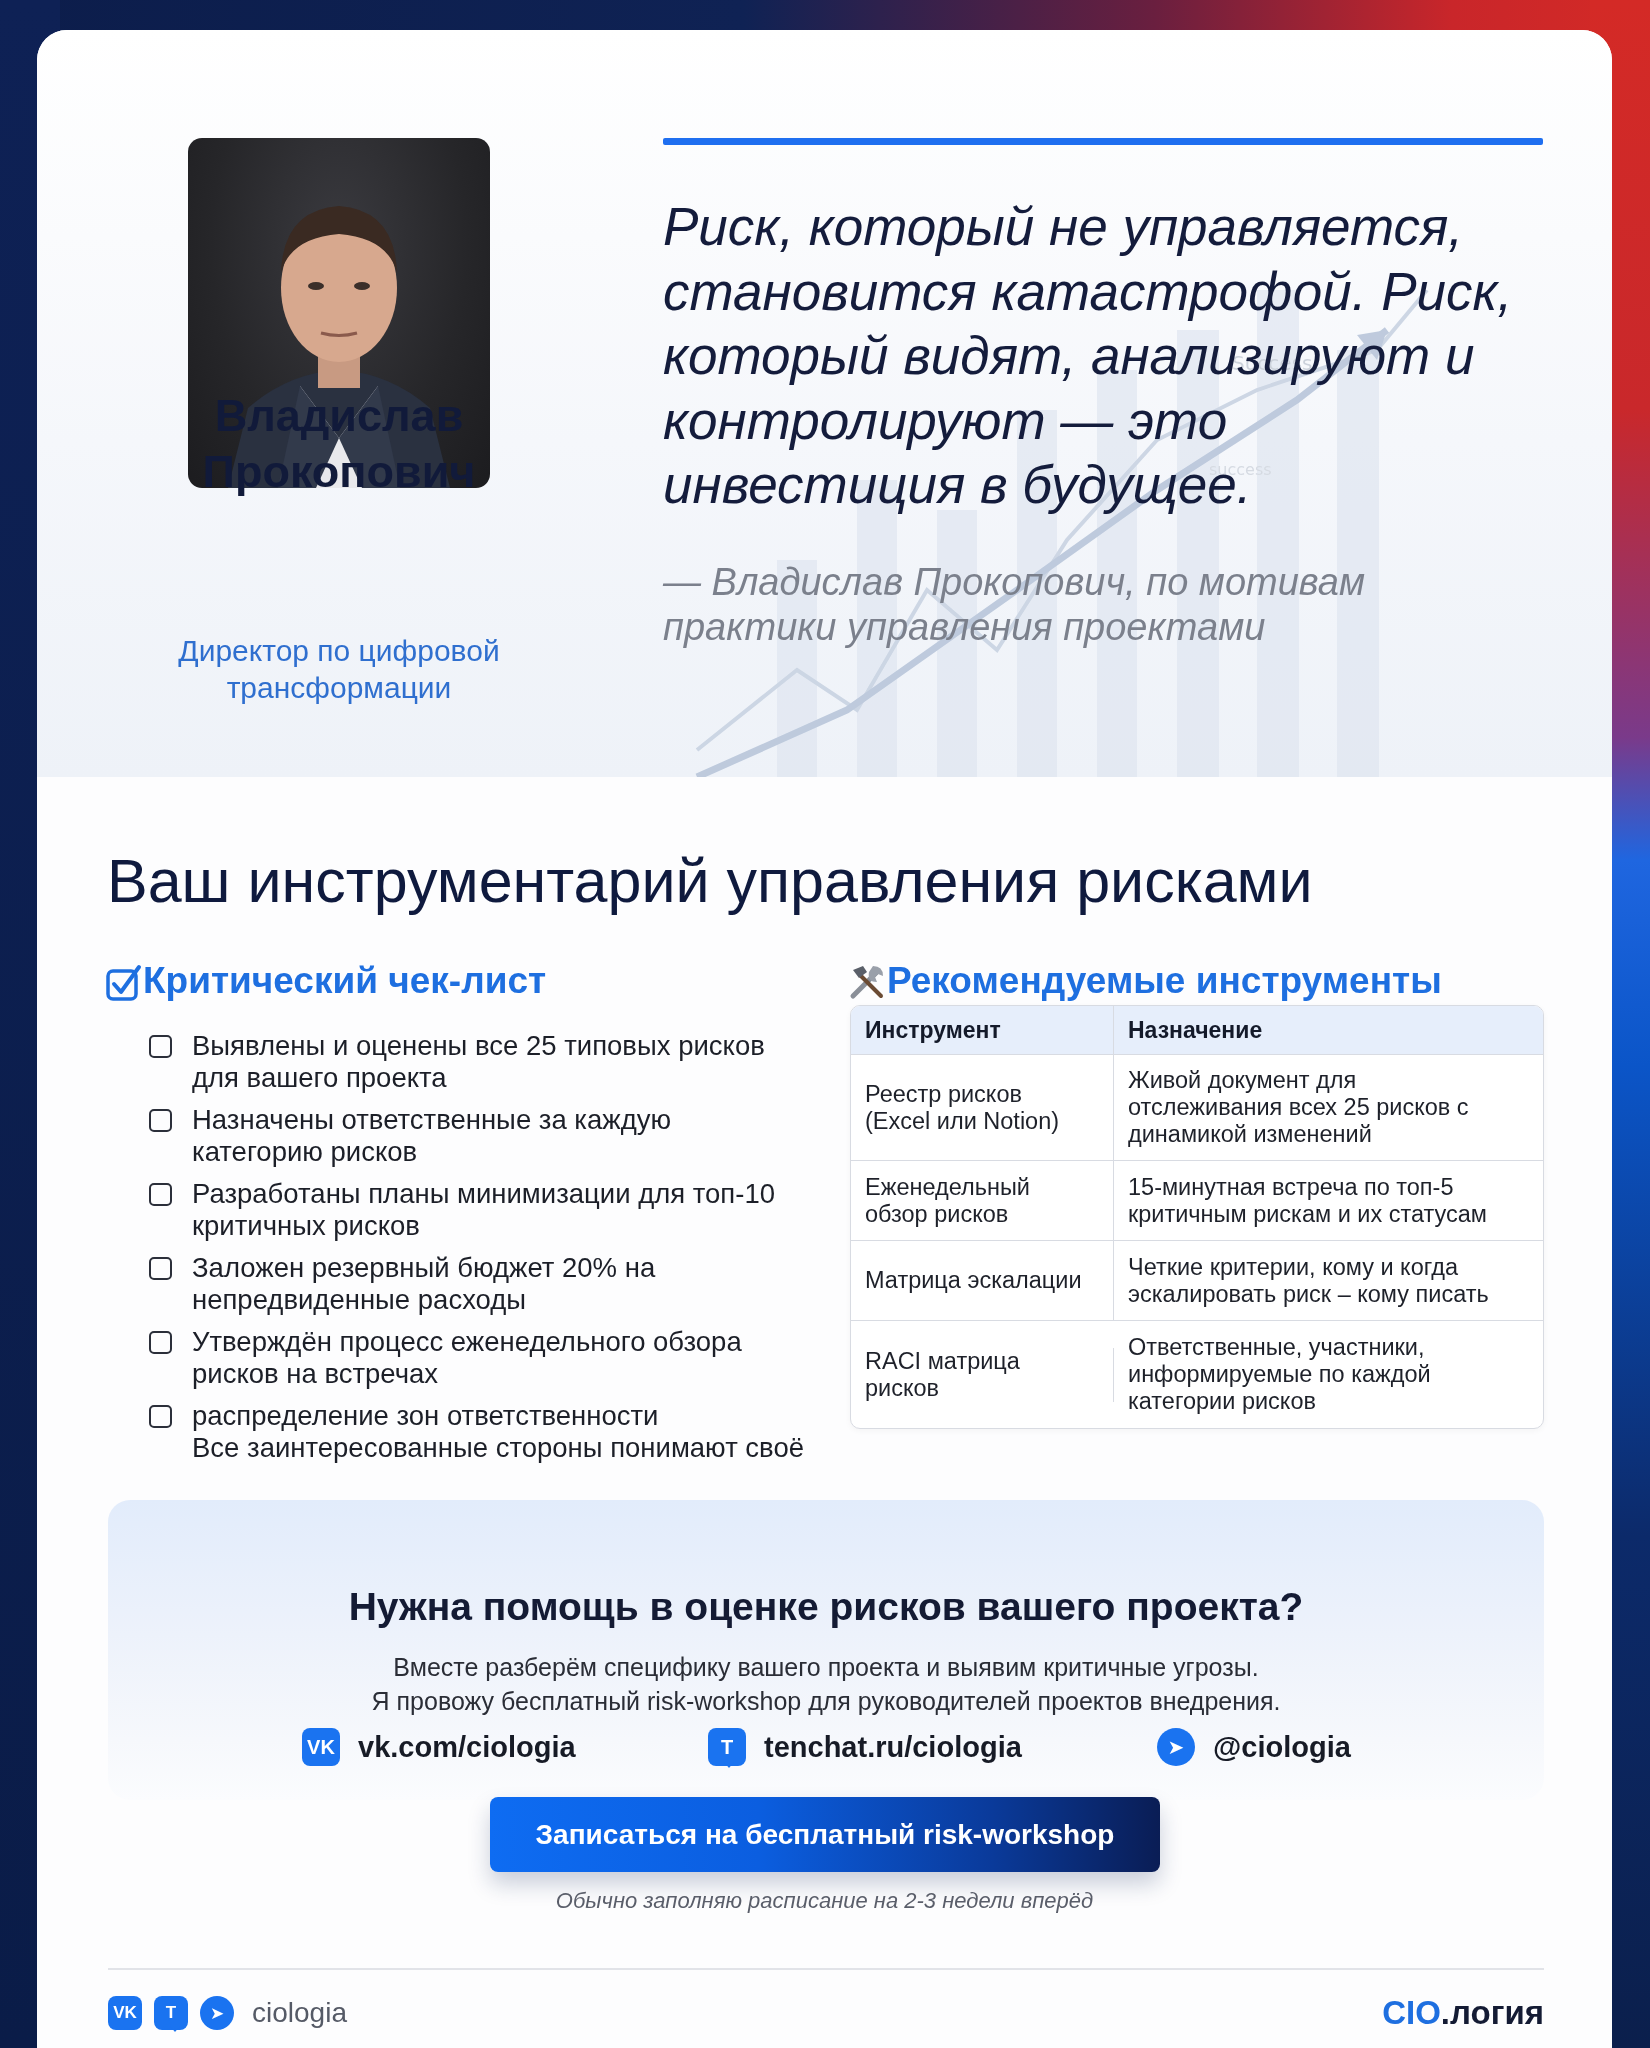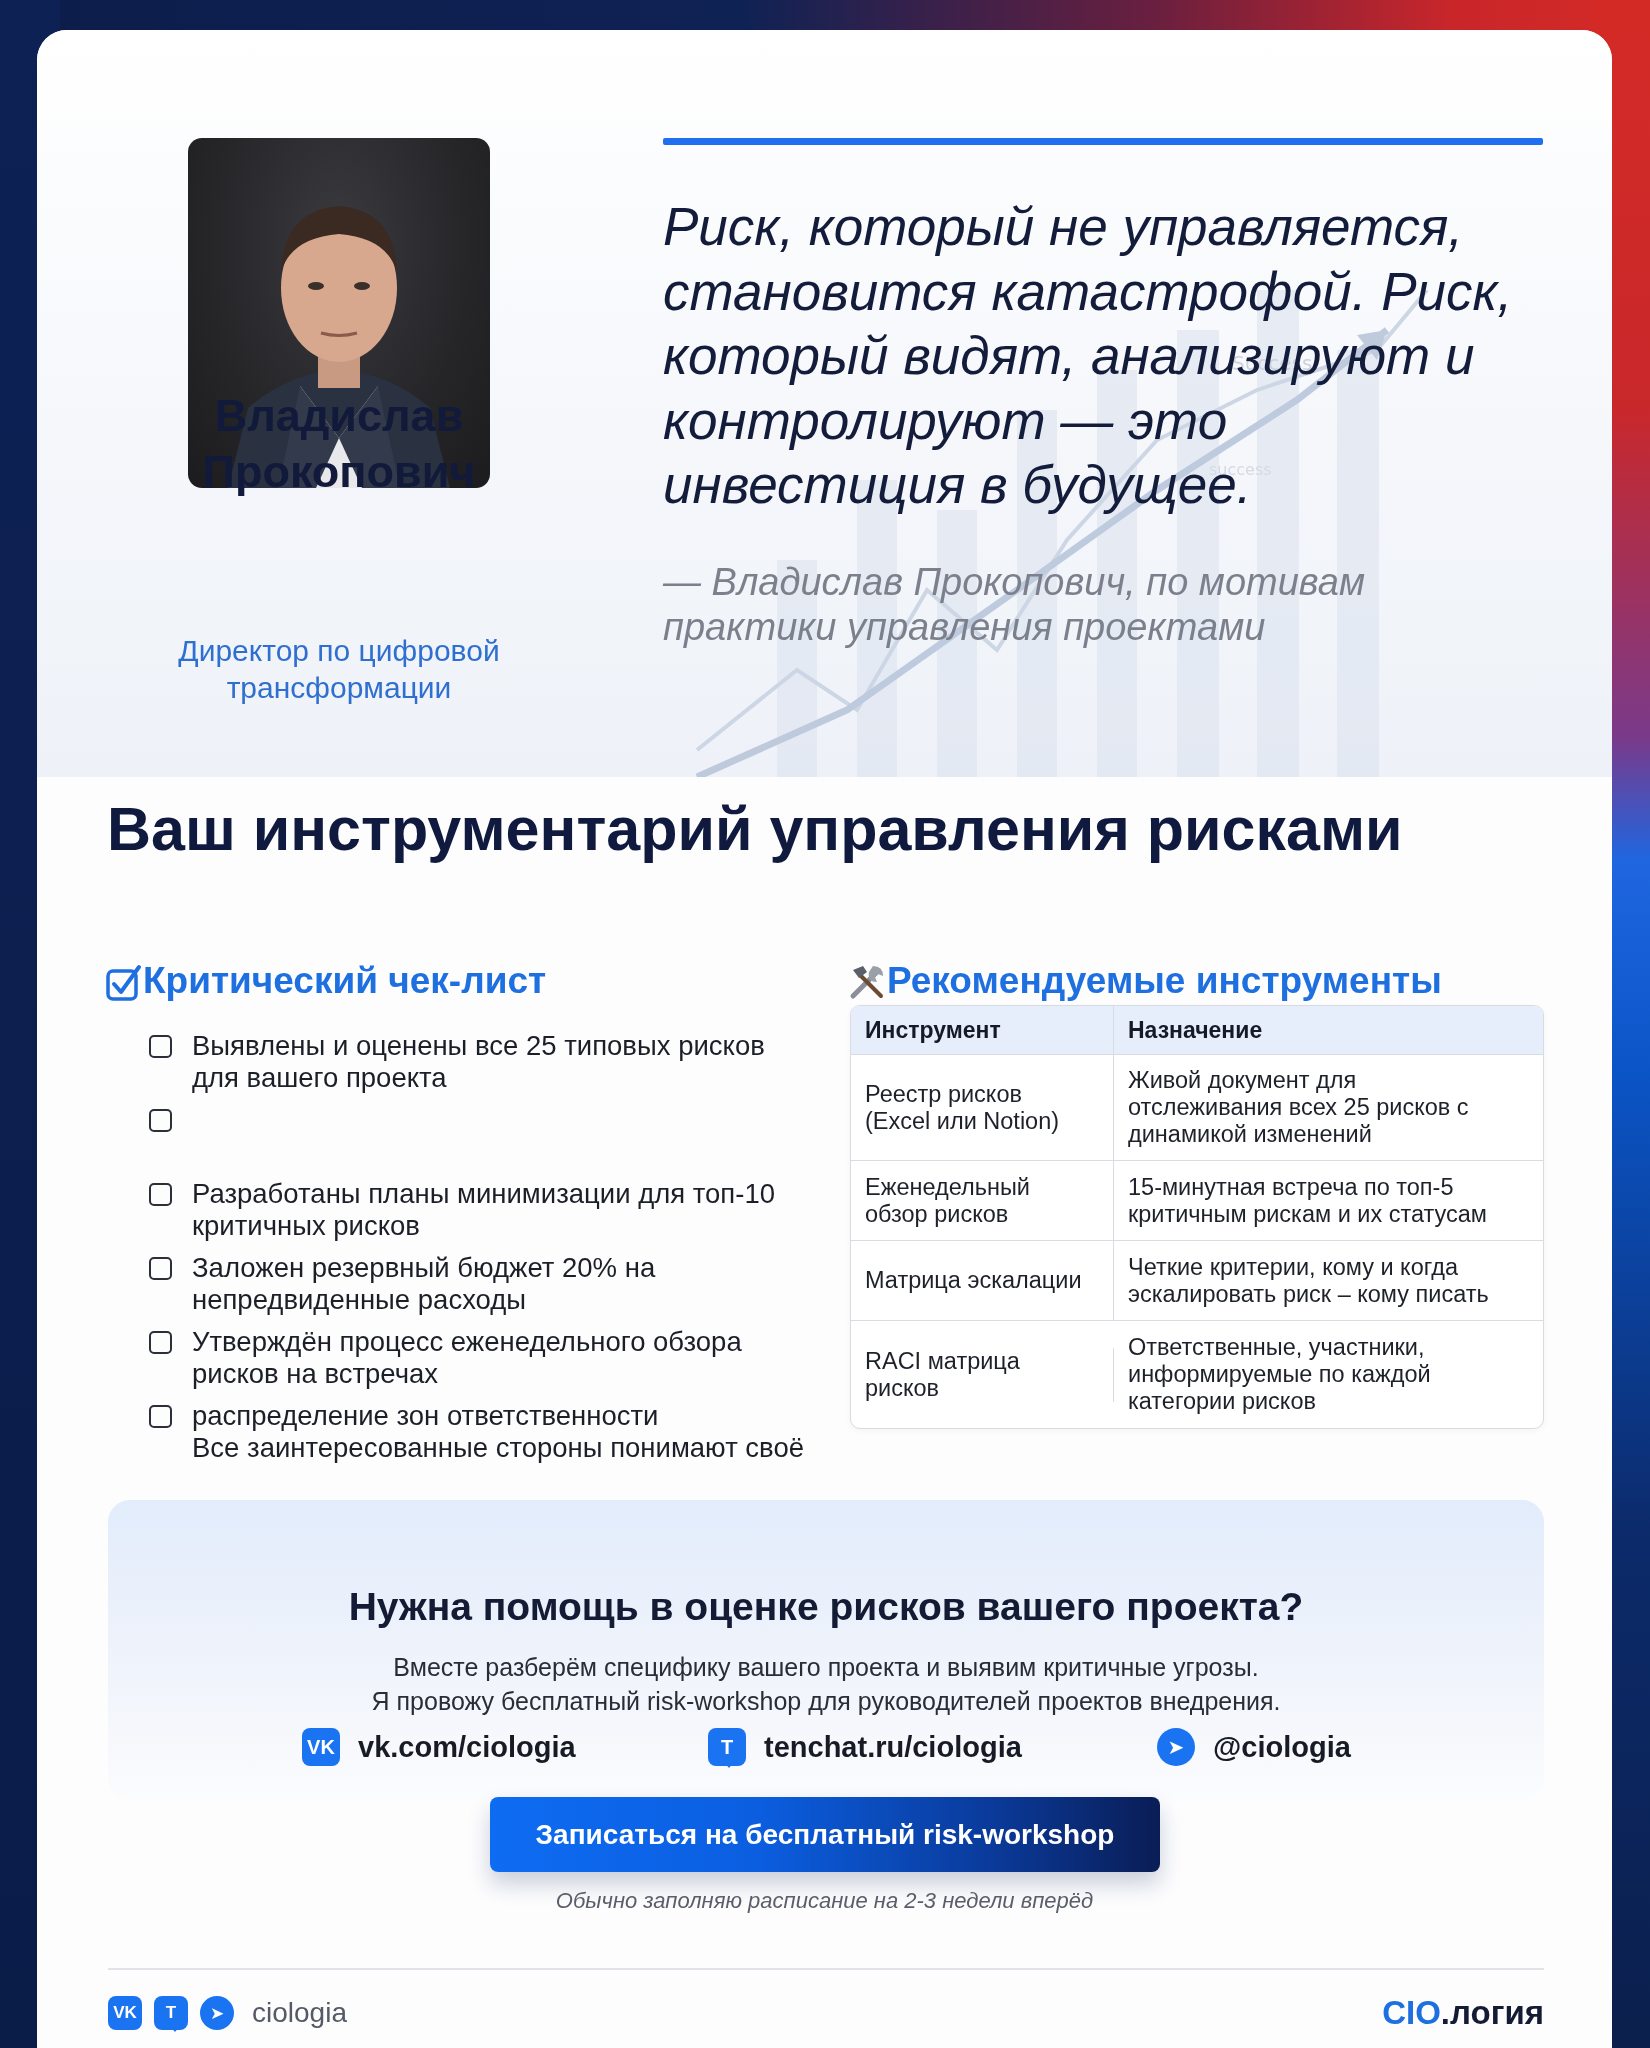--- a/index.html
+++ b/index.html
@@ -44,21 +44,21 @@
   }
   .quote {
     position: absolute; left: 626px; top: 165px; width: 900px;
     font-style: italic; font-size: 53px; line-height: 64.5px; color: #141c3c;
   }
   .attribution {
     position: absolute; left: 626px; top: 530px; width: 800px;
     font-style: italic; font-size: 38px; line-height: 45px; color: #7b808c;
   }
   .headline {
-    position: absolute; left: 70px; top: 764px; font-size: 61px; font-weight: bold; color: #0f1a3e; white-space: nowrap;
+    position: absolute; left: 70px; top: 816px; font-size: 61px; font-weight: normal; color: #0f1a3e; white-space: nowrap;
   }
   .subhead {
     position: absolute; top: 930px; font-size: 37px; font-weight: bold; color: #1e6fe0; white-space: nowrap;
     display: flex; align-items: flex-end; gap: 0;
   }
   .checklist { position: absolute; left: 70px; top: 1000px; width: 720px; }
   .check-item { display: flex; align-items: flex-start; height: 74px; }
   .cb {
     flex: none; width: 23px; height: 23px; border: 2.5px solid #2b2f3a; border-radius: 5px;
     margin: 5px 20px 0 42px;
@@ -200,20 +200,24 @@
   <div class="checklist">
     <div class="check-item">
       <span class="cb"></span>
       <div class="check-text">
           <div>Выявлены и оценены все 25 типовых рисков</div>
           <div>для вашего проекта</div>
         </div>
     </div>
     <div class="check-item">
       <span class="cb"></span>
+      <div class="check-text">
+          <div>Назначены ответственные за каждую</div>
+          <div>категорию рисков</div>
+        </div>
     </div>
     <div class="check-item">
       <span class="cb"></span>
       <div class="check-text">
           <div>Разработаны планы минимизации для топ-10</div>
           <div>критичных рисков</div>
         </div>
     </div>
     <div class="check-item">
       <span class="cb"></span>

